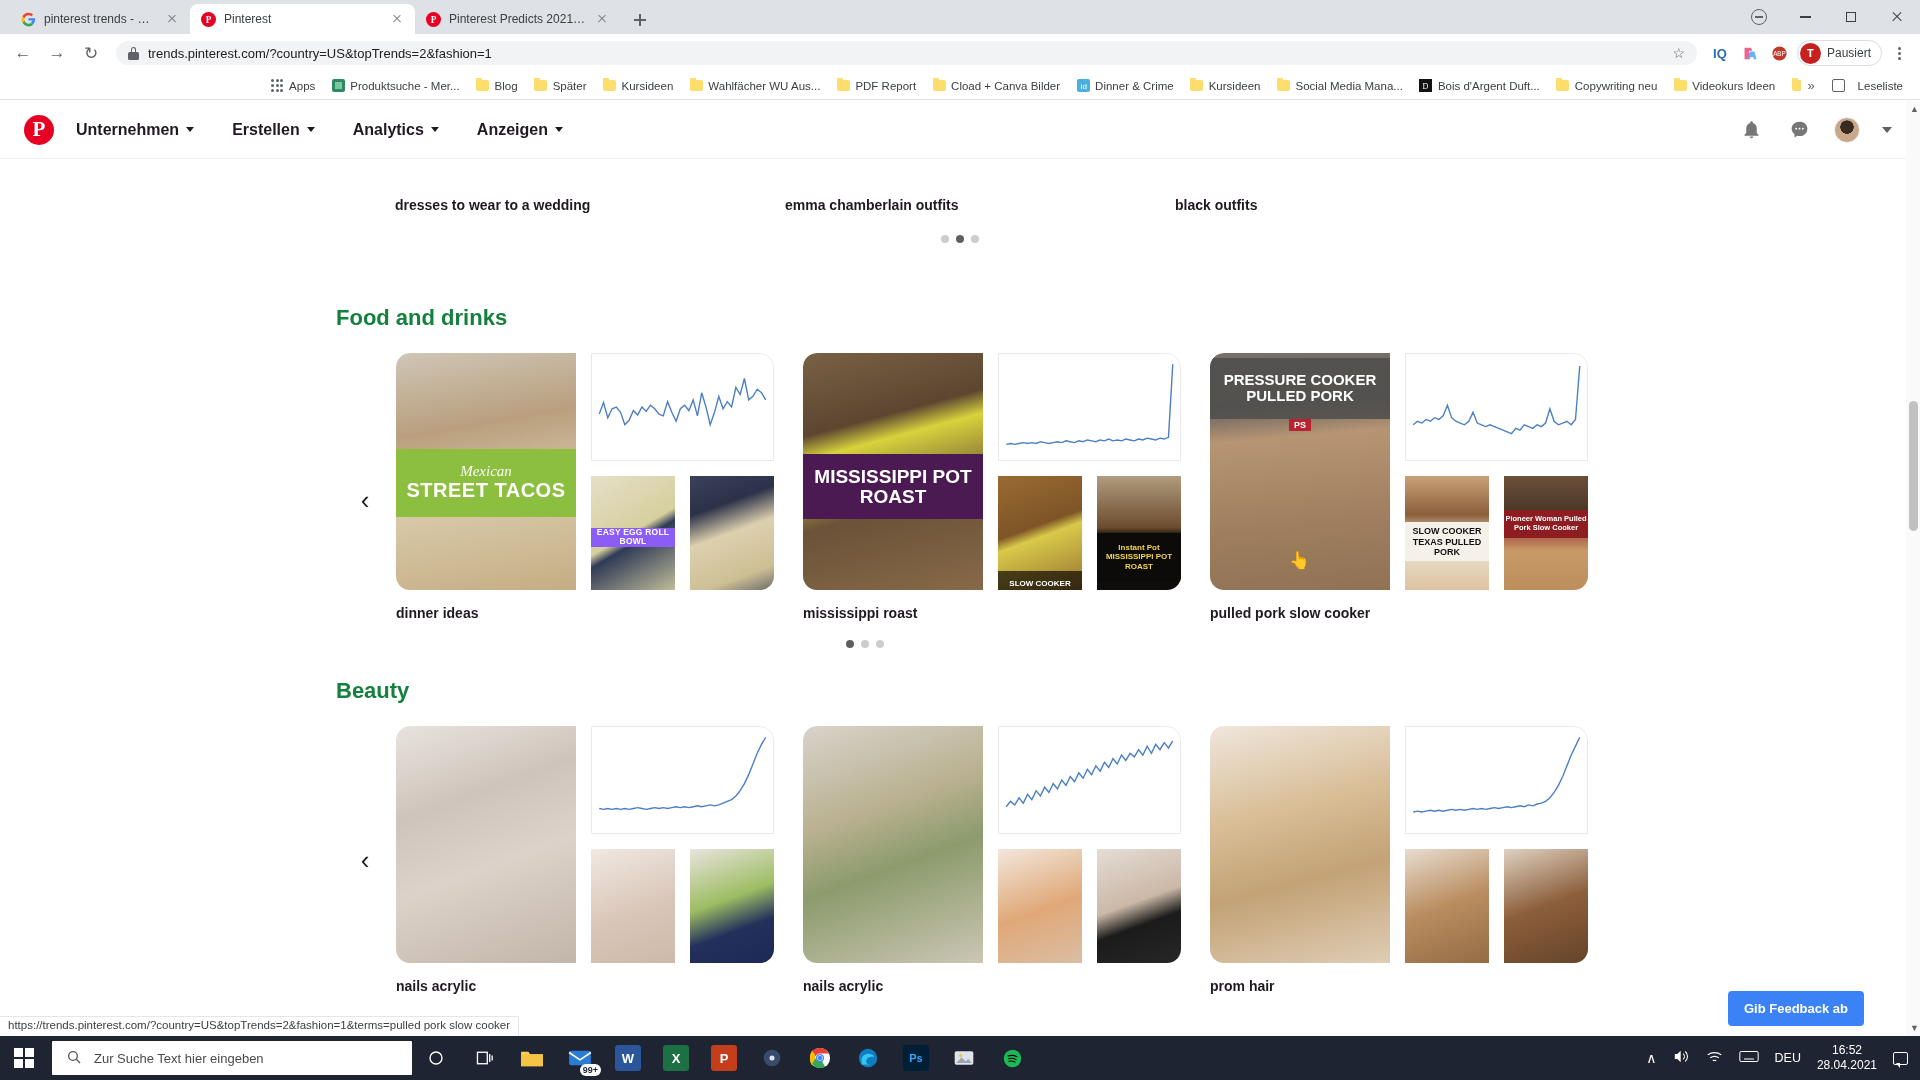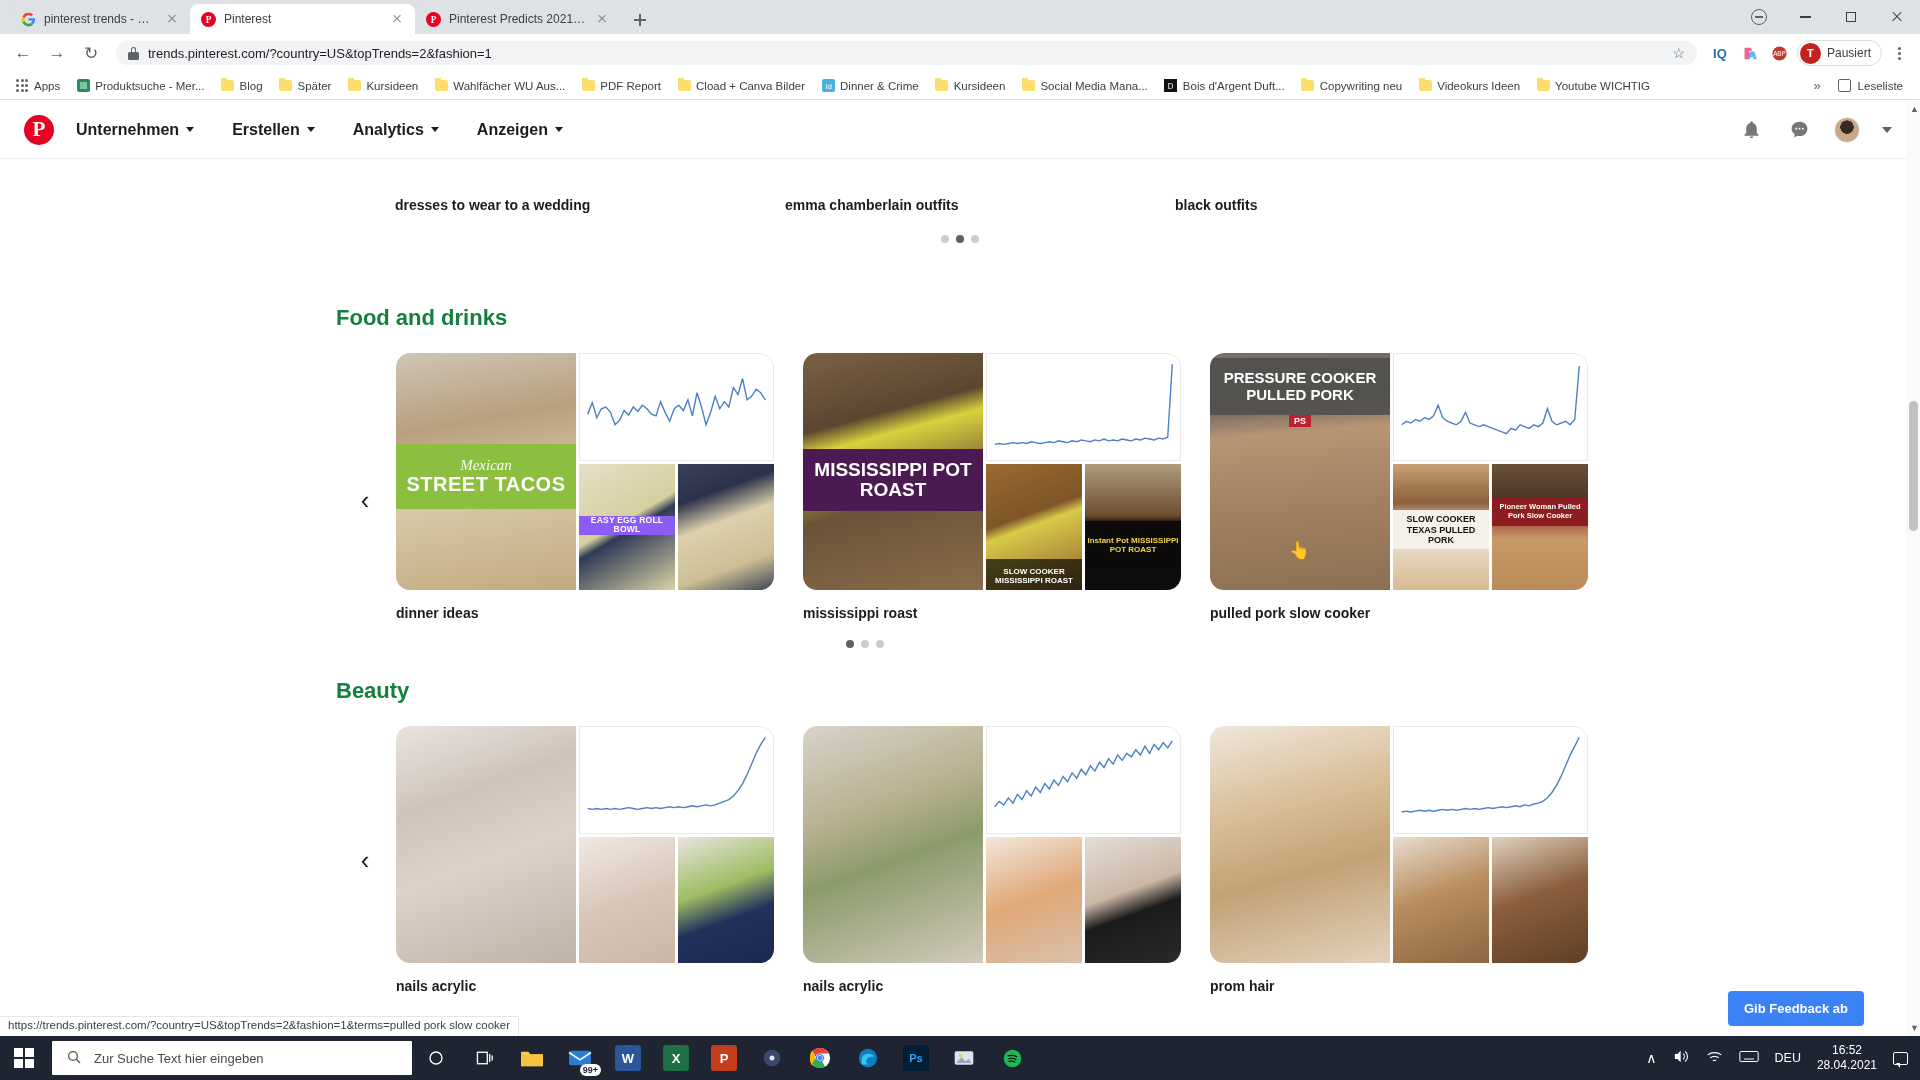--- a/index.html
+++ b/index.html
@@ -68,21 +68,21 @@
     display:flex;align-items:center;gap:6px;background:#fff;border:1px solid #dadce0;border-radius:14px;
     height:26px;padding:0 10px 0 2px;font-size:12px;color:#3c4043;
   }
   .avatar-circle{width:21px;height:21px;border-radius:50%;background:#c5221f;color:#fff;display:flex;align-items:center;justify-content:center;font-size:11px;font-weight:bold;}
   .kebab { width:26px;height:26px;display:flex;flex-direction:column;align-items:center;justify-content:center;gap:2px; }
   .kebab i { width:3px;height:3px;border-radius:50%;background:#5f6368;display:block; }
 
   .bookmarks {
     height: 28px; background:#fff; display:flex; align-items:center;
     padding: 0 8px; gap: 2px; border-bottom:1px solid #e0e0e0; position:relative;
-    font-size: 11.5px; color:#3c4043; overflow:hidden;
+    font-size: 11.5px; color:#3c4043; overflow:hidden;justify-content:flex-end;
   }
   .bm { display:flex;align-items:center;gap:5px;padding:2px 7px;border-radius:4px;white-space:nowrap; }
   .bm-ico { width:14px;height:14px;flex:0 0 14px;display:flex;align-items:center;justify-content:center; }
   .folder-ico { width:13px;height:11px;background:#fdde6c;border-radius:1px 2px 2px 2px; position:relative; }
   .folder-ico::before{content:'';position:absolute;top:-2.5px;left:0;width:6px;height:3px;background:#fdde6c;border-radius:1px 1px 0 0;}
   .apps-grid { display:grid;grid-template-columns:repeat(3,3px);grid-template-rows:repeat(3,3px);gap:1.7px; }
   .apps-grid i { width:3px;height:3px;background:#5f6368;border-radius:50%;display:block; }
   .bm-right { position:absolute; right:10px; display:flex; align-items:center; gap:10px; background:#fff; padding-left:6px;}
   .chev-more { font-size:13px; color:#5f6368; }
   .reading-ico { width:13px;height:13px;border:1.5px solid #5f6368;border-radius:2px; }
@@ -113,21 +113,21 @@
   .dot { width:8px;height:8px;border-radius:50%;background:#cdcdcd; }
   .dot.on { background:#5f5f5f; }
 
   .section-title { font-size:22px; font-weight:bold; color:#15803d; margin-left:336px; }
 
   .carousel { position:relative; margin-top:22px; }
   .cards { display:flex; gap:29px; margin-left:396px; }
   .card { width:378px; }
   .card-grid {
     width:378px;height:237px; border-radius:14px; overflow:hidden; display:grid;
-    grid-template-columns: 180px 1fr 1fr; grid-template-rows: 108px 129px; gap:3px;
+    grid-template-columns: 180px 1fr 1fr; grid-template-rows: 108px 129px; gap:15px;
     background:#fff;
   }
   .cell { overflow:hidden; position:relative; }
   .cell.big { grid-row: 1 / span 2; grid-column: 1; }
   .cell.chart { grid-column: 2 / span 2; grid-row: 1;
      border:1px solid #e9e9e9; border-radius: 0 14px 0 0; background:#fff; }
   .cell.s1 { grid-column:2; grid-row:2; }
   .cell.s2 { grid-column:3; grid-row:2; border-radius: 0 0 14px 0; }
   .card-grid .cell.big { border-radius: 14px 0 0 14px; }
   .card-title { font-size:14px; font-weight:bold; color:#211922; margin-top:15px; }
@@ -383,21 +383,21 @@
     </div>
     <div class="bm">
       <span class="bm-ico">
           <span class="folder-ico"></span>
         </span>
       <span>Youtube WICHTIG</span>
     </div>
 
     <div class="bm-right">
       <span class="chev-more">»</span>
-      <span class="bm" style="gap:6px;">
+      <span class="bm" style="gap:12px;">
         <span class="bm-ico">
             <span class="reading-ico"></span>
           </span>
         <span>Leseliste</span>
       </span>
     </div>
   </div>
 
   <div class="page">
 

